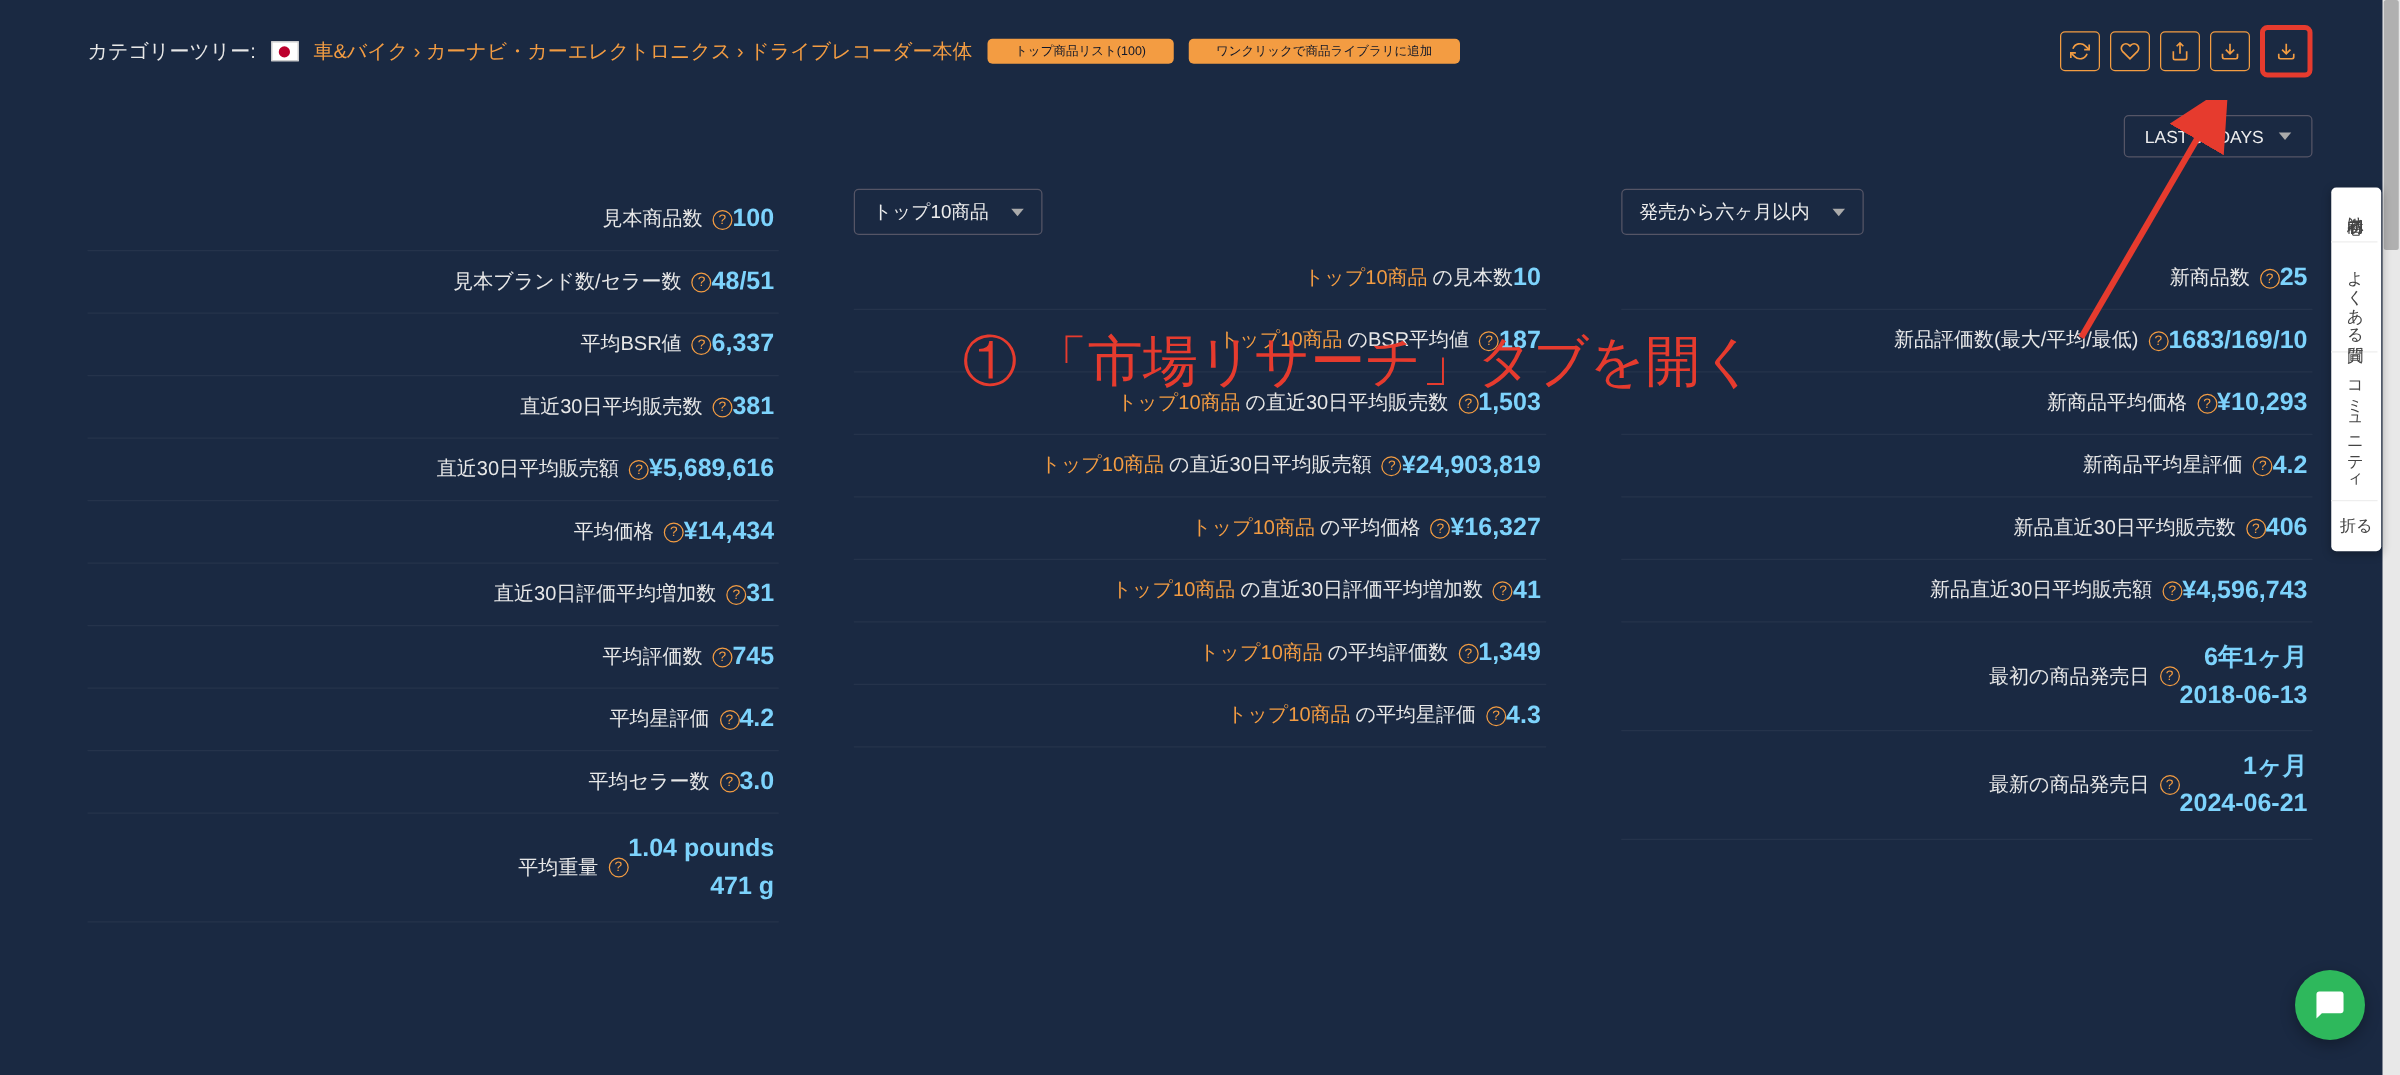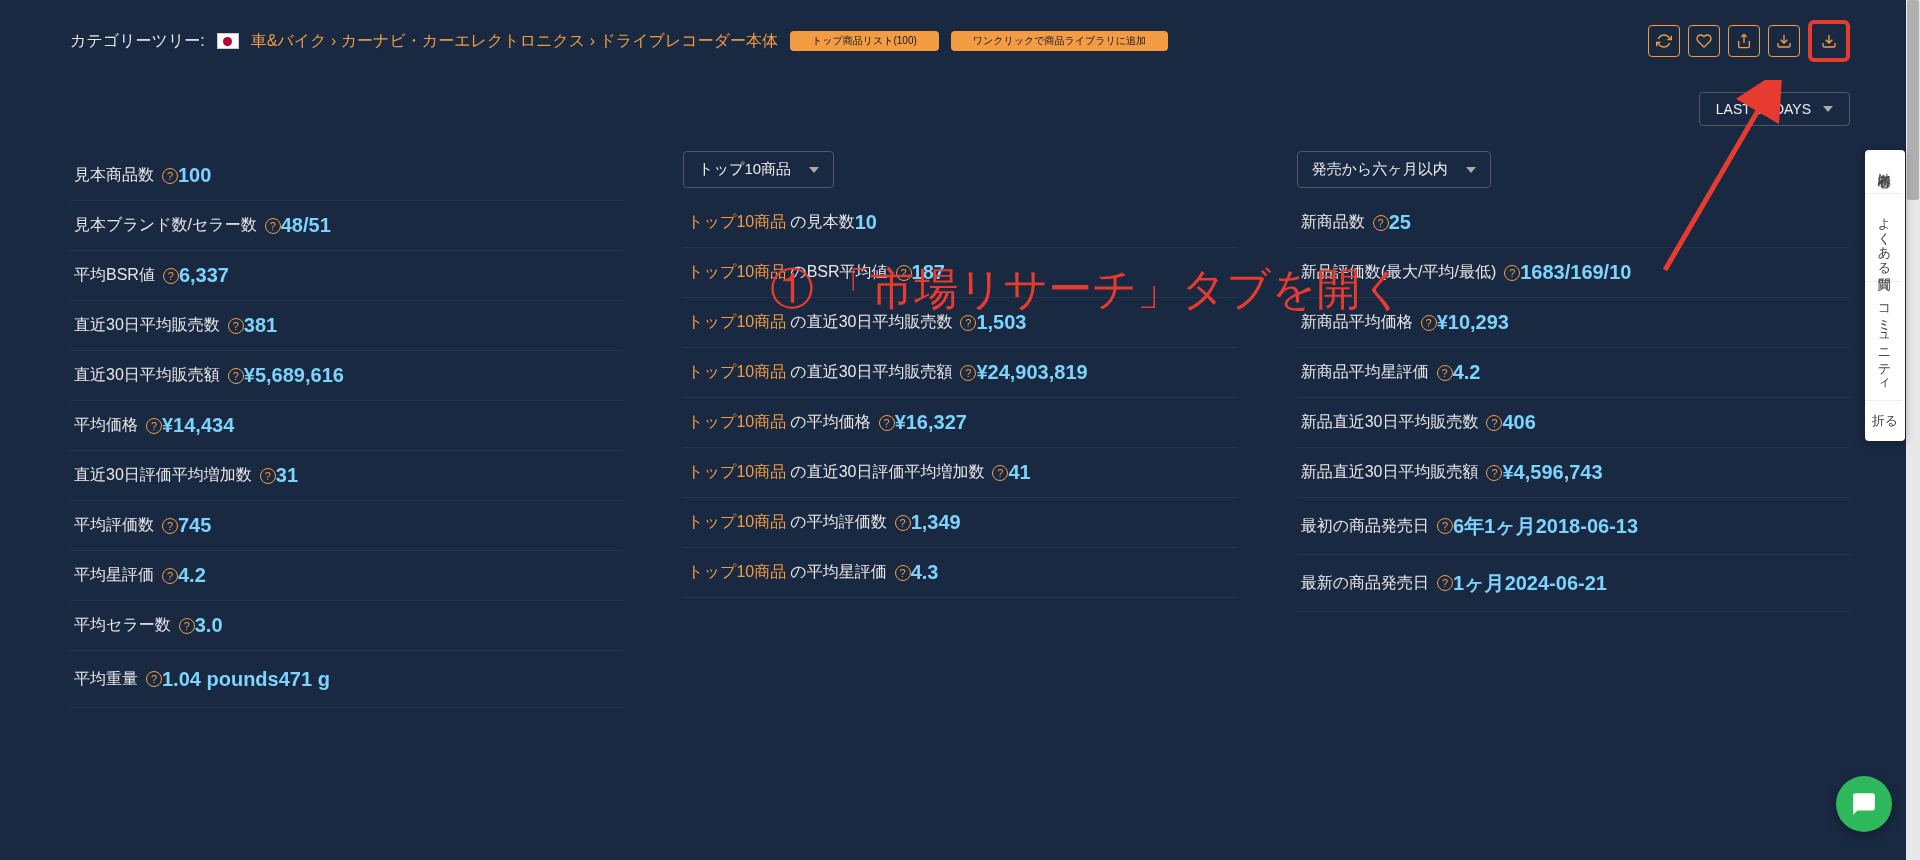--- a/index.html
+++ b/index.html
@@ -110,21 +110,21 @@
   padding: 8px 14px;
   color: #eee;
   font-size: 15px;
   display: inline-flex;
   align-items: center;
   gap: 18px;
   cursor: pointer;
 }
 .stat-row {
   display: flex;
-  justify-content: flex-start;
+  justify-content: flex-end;
   align-items: center;
   padding: 13px 4px;
   border-bottom: 1px solid rgba(255,255,255,0.05);
   min-height: 50px;
 }
 .stat-label {
   color: #e8e8e8;
   font-size: 16px;
   display: flex;
   align-items: center;
@@ -134,21 +134,21 @@
   color: #f39c42;
 }
 .stat-value {
   color: #7dd3fc;
   font-size: 20px;
   font-weight: 600;
   text-align: right;
 }
 .stat-value.multi {
   display: flex;
-  flex-direction: row;
+  flex-direction: column;
   line-height: 1.5;
 }
 .help-icon {
   display: inline-flex;
   width: 16px;
   height: 16px;
   border: 1.5px solid #f39c42;
   border-radius: 50%;
   color: #f39c42;
   font-size: 11px;

